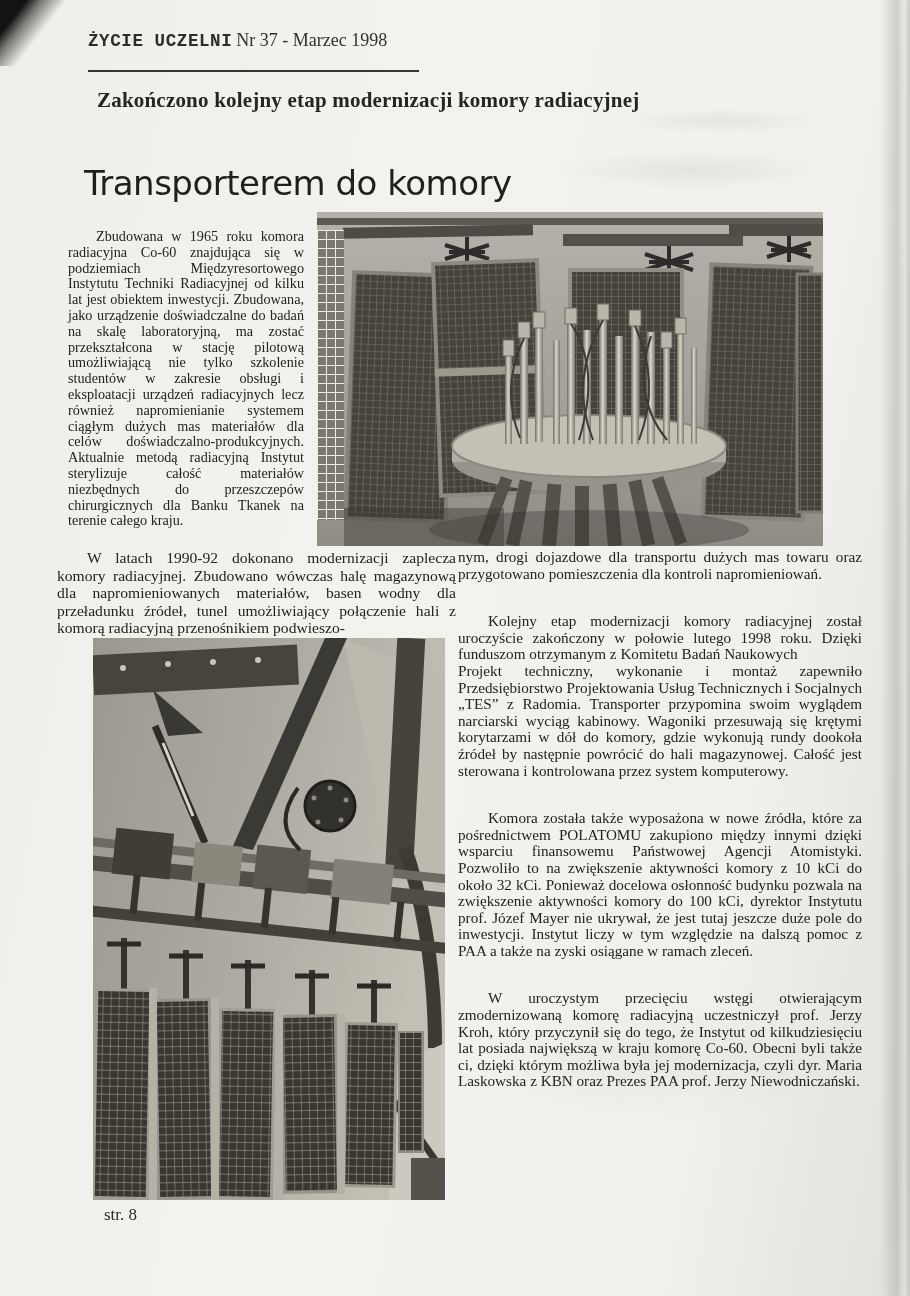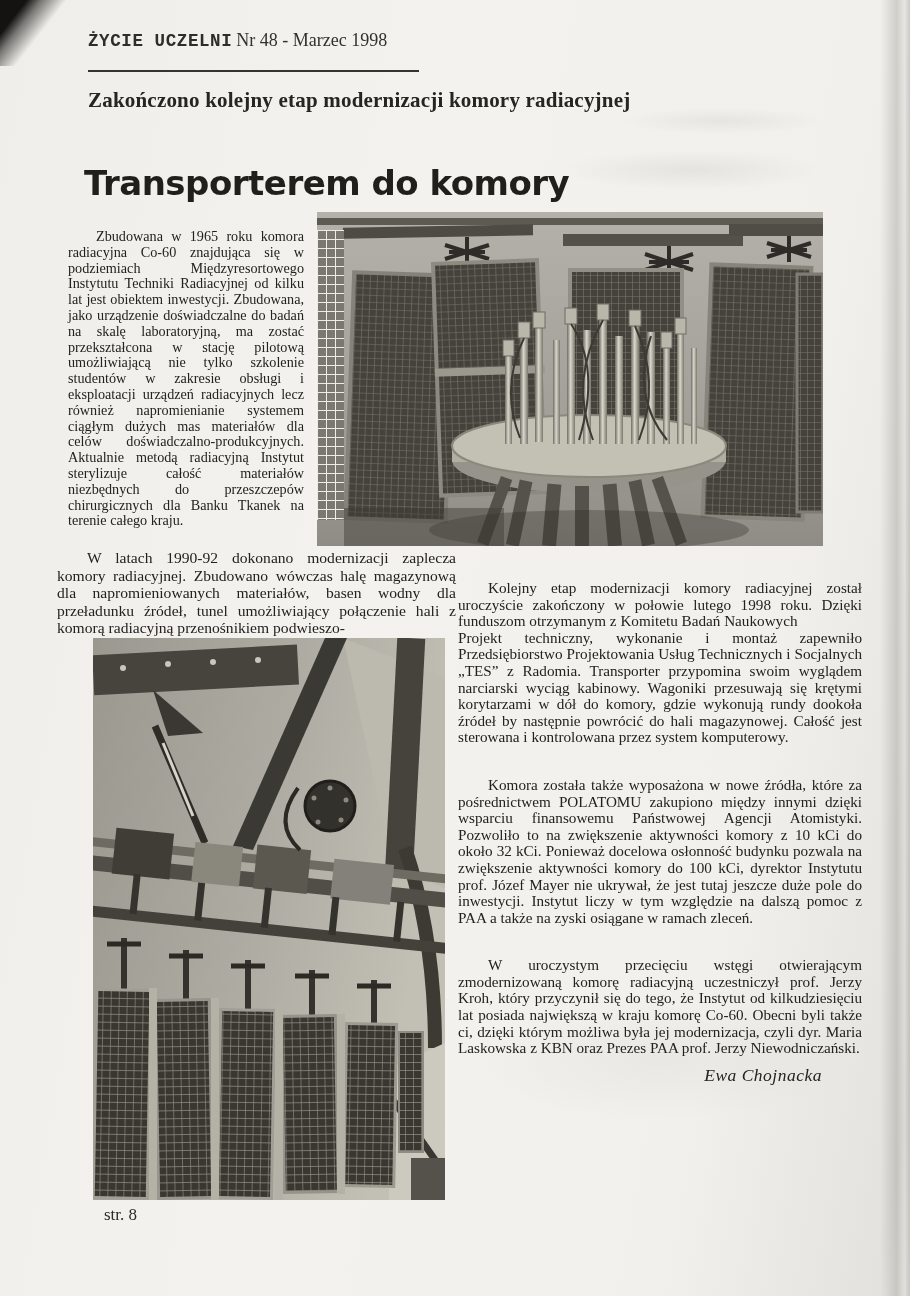--- a/index.html
+++ b/index.html
@@ -27,26 +27,26 @@
 
   .masthead-row{position:absolute;left:88px;top:30px;white-space:nowrap;}
   .masthead{
     font-family:Liberation Mono, monospace;font-weight:bold;
     font-size:17.5px;letter-spacing:0.6px;color:#2e2d29;
   }
   .issue{font-family:"Liberation Serif",serif;font-size:18px;color:#32312d;}
   .head-rule{position:absolute;left:88px;top:70px;width:331px;height:2px;background:#35342f;}
 
   .kicker{
-    position:absolute;left:88px;top:88px;width:760px;
+    position:absolute;left:97px;top:88px;width:760px;
     font-weight:bold;font-size:21px;letter-spacing:0.2px;color:#26251f;
   }
   .title{
     position:absolute;left:84px;top:140px;width:780px;
-    font-family:"DejaVu Sans",sans-serif;font-weight:bold;
+    font-family:"DejaVu Sans",sans-serif;font-weight:normal;
     font-size:34px;letter-spacing:-0.5px;color:#211f1c;
   }
 
   .col-narrow{
     position:absolute;left:57px;top:218px;width:258px;
     font-size:14.2px;line-height:15.8px;text-align:justify;
     hyphens:auto;-webkit-hyphens:auto;
   }
   .col-narrow p{margin:11px;text-indent:28px;}
 
@@ -92,21 +92,21 @@
 <div class="page">
 
   <div class="corner-wedge"></div>
   <div class="edge-shadow"></div>
   <div class="smudge a"></div>
   <div class="smudge b"></div>
   <div class="smudge c"></div>
 
   <div class="masthead-row">
     <span class="masthead">ŻYCIE UCZELNI</span>
-    <span class="issue"> <span>Nr 48 - Marzec 1998</span></span>
+    <span class="issue"> <span>Nr 37 - Marzec 1998</span></span>
   </div>
   <div class="head-rule"></div>
 
   <div class="kicker">Zakończono kolejny etap modernizacji komory radiacyjnej</div>
   <h1 class="title">Transporterem do komory</h1>
 
   <div class="col-narrow">
     <p>Zbudowana w 1965 roku komora radiacyjna Co-60 znajdująca się w podziemiach Międzyresortowego Instytutu Techniki Radiacyjnej od kilku lat jest obiektem inwestycji. Zbudowana, jako urządzenie doświadczalne do badań na skalę laboratoryjną, ma zostać przekształcona w stację pilotową umożliwiającą nie tylko szkolenie studentów w zakresie obsługi i eksploatacji urządzeń radiacyjnych lecz również napromienianie systemem ciągłym dużych mas materiałów dla celów doświadczalno-produkcyjnych. Aktualnie metodą radiacyjną Instytut sterylizuje całość materiałów niezbędnych do przeszczepów chirurgicznych dla Banku Tkanek na terenie całego kraju.</p>
   </div>
 
@@ -324,22 +324,22 @@
           <rect x="56" y="350" width="8" height="212"></rect>
             <rect x="118" y="360" width="8" height="202"></rect>
           <rect x="182" y="368" width="8" height="194"></rect>
             <rect x="244" y="376" width="8" height="180"></rect>
         </g>
       </g>
     </svg>
   </figure>
 
   <div class="col-right">
+    <p>nym, drogi dojazdowe dla transportu dużych mas towaru oraz przygotowano pomieszczenia dla kontroli napromieniowań.</p>
     <p class="ind">Kolejny etap modernizacji komory radiacyjnej został uroczyście zakończony w połowie lutego 1998 roku. Dzięki funduszom otrzymanym z Komitetu Badań Naukowych</p>
     <p>Projekt techniczny, wykonanie i montaż zapewniło Przedsiębiorstwo Projektowania Usług Technicznych i Socjalnych „TES” z Radomia. Transporter przypomina swoim wyglądem narciarski wyciąg kabinowy. Wagoniki przesuwają się krętymi korytarzami w dół do komory, gdzie wykonują rundy dookoła źródeł by następnie powrócić do hali magazynowej. Całość jest sterowana i kontrolowana przez system komputerowy.</p>
     <p class="ind">Komora została także wyposażona w nowe źródła, które za pośrednictwem POLATOMU zakupiono między innymi dzięki wsparciu finansowemu Państwowej Agencji Atomistyki. Pozwoliło to na zwiększenie aktywności komory z 10 kCi do około 32 kCi. Ponieważ docelowa osłonność budynku pozwala na zwiększenie aktywności komory do 100 kCi, dyrektor Instytutu prof. Józef Mayer nie ukrywał, że jest tutaj jeszcze duże pole do inwestycji. Instytut liczy w tym względzie na dalszą pomoc z PAA a także na zyski osiągane w ramach zleceń.</p>
     <p class="ind">W uroczystym przecięciu wstęgi otwierającym zmodernizowaną komorę radiacyjną uczestniczył prof. Jerzy Kroh, który przyczynił się do tego, że Instytut od kilkudziesięciu lat posiada największą w kraju komorę Co-60. Obecni byli także ci, dzięki którym możliwa była jej modernizacja, czyli dyr. Maria Laskowska z KBN oraz Prezes PAA prof. Jerzy Niewodniczański.</p>
-    <p class="byline">Ewa Chojnacka</p>
   </div>
 
   <div class="page-num">str. 8</div>
 
 </div>
 
 </body></html>

